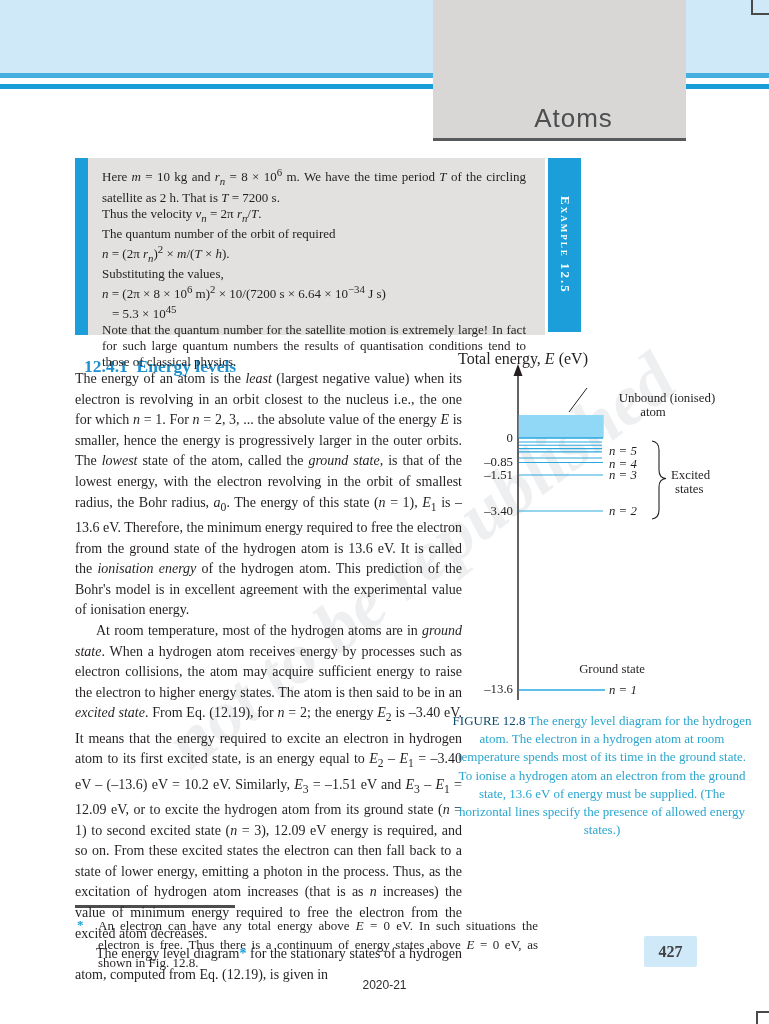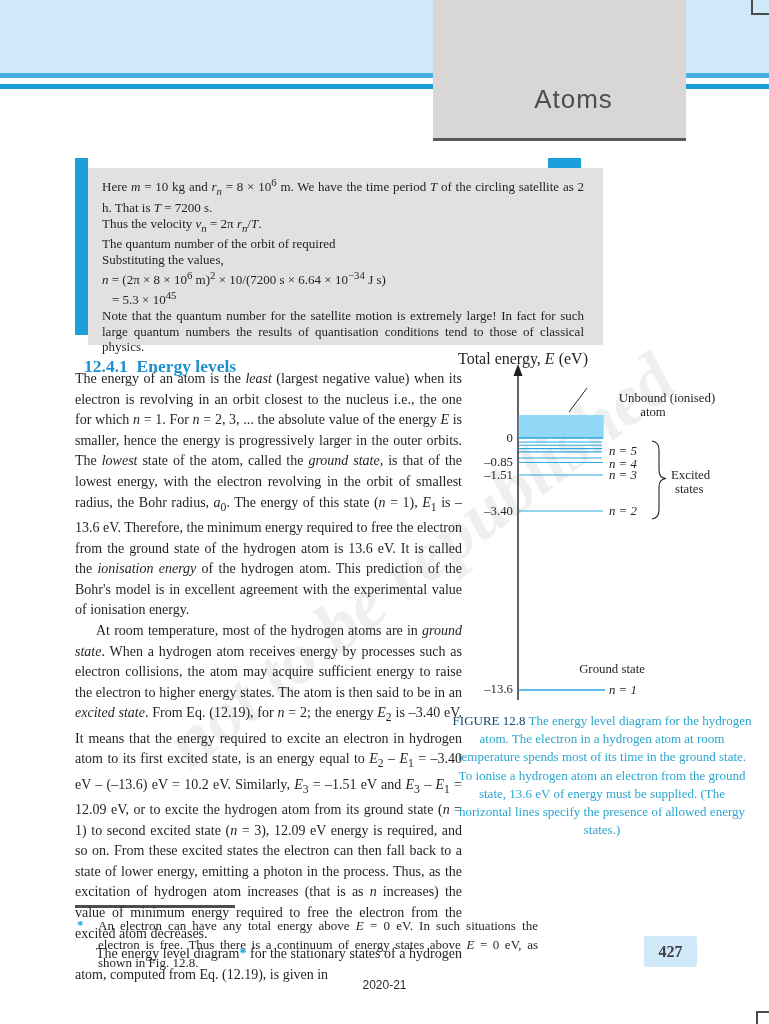--- a/index.html
+++ b/index.html
@@ -6,34 +6,34 @@
   .page{position:relative;width:769px;height:1024px;background:#ffffff;overflow:hidden;
         font-family:"Liberation Serif",serif;color:#231f20;}
 
   
   .band{position:absolute;left:0;top:0;width:769px;height:73px;background:#cfe9f8;}
   .rule1{position:absolute;left:0;top:73px;width:769px;height:5px;background:#45b0e0;}
   .rule2{position:absolute;left:0;top:84px;width:769px;height:5px;background:#199dd9;}
   .chapter-box{position:absolute;left:433px;top:0;width:253px;height:138px;background:#d8d7d5;
                border-bottom:3px solid #58595b;z-index:3;display:flex;align-items:flex-end;justify-content:center;}
   .chapter-box span{font-family:"Liberation Sans",sans-serif;font-size:26px;color:#4d4e50;
-                    letter-spacing:1px;padding-bottom:23px;margin-left:28px;}
+                    letter-spacing:1px;padding-bottom:4px;margin-left:28px;}
   .cropmark-tr{position:absolute;left:751px;top:0;width:16px;height:13px;
                border-left:2px solid #4a4a4a;border-bottom:2px solid #4a4a4a;z-index:4;}
   .cropmark-br{position:absolute;left:756px;top:1011px;width:12px;height:12px;
                border-left:2px solid #4a4a4a;border-top:2px solid #4a4a4a;}
 
   
   .watermark{position:absolute;left:150px;top:720px;width:760px;transform:rotate(-38deg);
              transform-origin:0 0;font-style:italic;font-weight:bold;font-size:72px;
              color:rgba(90,100,110,0.10);white-space:nowrap;pointer-events:none;z-index:1;}
 
   
   .ex-left{position:absolute;left:75px;top:158px;width:13px;height:177px;background:#1b9ed9;}
-  .ex-body{position:absolute;left:88px;top:168px;width:515px;height:177px;background:#e2e1e0;
+  .ex-body{position:absolute;left:88px;top:158px;width:457px;height:177px;background:#e2e1e0;
            box-sizing:border-box;padding:7px 19px 0 14px;z-index:2;}
   .ex-body p{margin:0;font-size:13px;line-height:15.8px;text-align:justify;}
   .ex-body p.eq-indent{text-indent:10px;}
   .ex-tab{position:absolute;left:548px;top:158px;width:33px;height:174px;background:#1b9ed9;
           display:flex;align-items:center;justify-content:center;}
   .ex-tab span{writing-mode:vertical-rl;font-variant:small-caps;font-weight:bold;
                font-size:13px;letter-spacing:2px;color:#ffffff;}
 
   
   .section-heading{position:absolute;left:75px;top:347px;margin:9px;font-size:17.5px;font-weight:bold;
@@ -77,20 +77,21 @@
   <div class="cropmark-tr"></div>
   <div class="cropmark-br"></div>
 
   <div class="watermark">not to be republished</div>
 
   <div class="ex-left"></div>
   <div class="ex-body">
     <p>Here <i>m</i> = 10 kg and <i>r</i><sub><i>n</i></sub> = 8 × 10<sup>6</sup> m. We have the time period <i>T</i> of the circling satellite as 2 h. That is <i>T</i> = 7200 s.</p>
     <p>Thus the velocity <i>v</i><sub><i>n</i></sub> = 2π <i>r</i><sub><i>n</i></sub>/<i>T</i>.</p>
     <p>The quantum number of the orbit of required</p>
+    <p><i>n</i> = (2π <i>r</i><sub><i>n</i></sub>)<sup>2</sup> × <i>m</i>/(<i>T</i> × <i>h</i>).</p>
     <p>Substituting the values,</p>
     <p><i>n</i> = (2π × 8 × 10<sup>6</sup> m)<sup>2</sup> × 10/(7200 s × 6.64 × 10<sup>−34</sup> J s)</p>
     <p class="eq-indent">= 5.3 × 10<sup>45</sup></p>
     <p>Note that the quantum number for the satellite motion is extremely large! In fact for such large quantum numbers the results of quantisation conditions tend to those of classical physics.</p>
   </div>
   <div class="ex-tab">
     <span>Example 12.5</span>
   </div>
 
   <h2 class="section-heading">12.4.1  Energy levels</h2>

